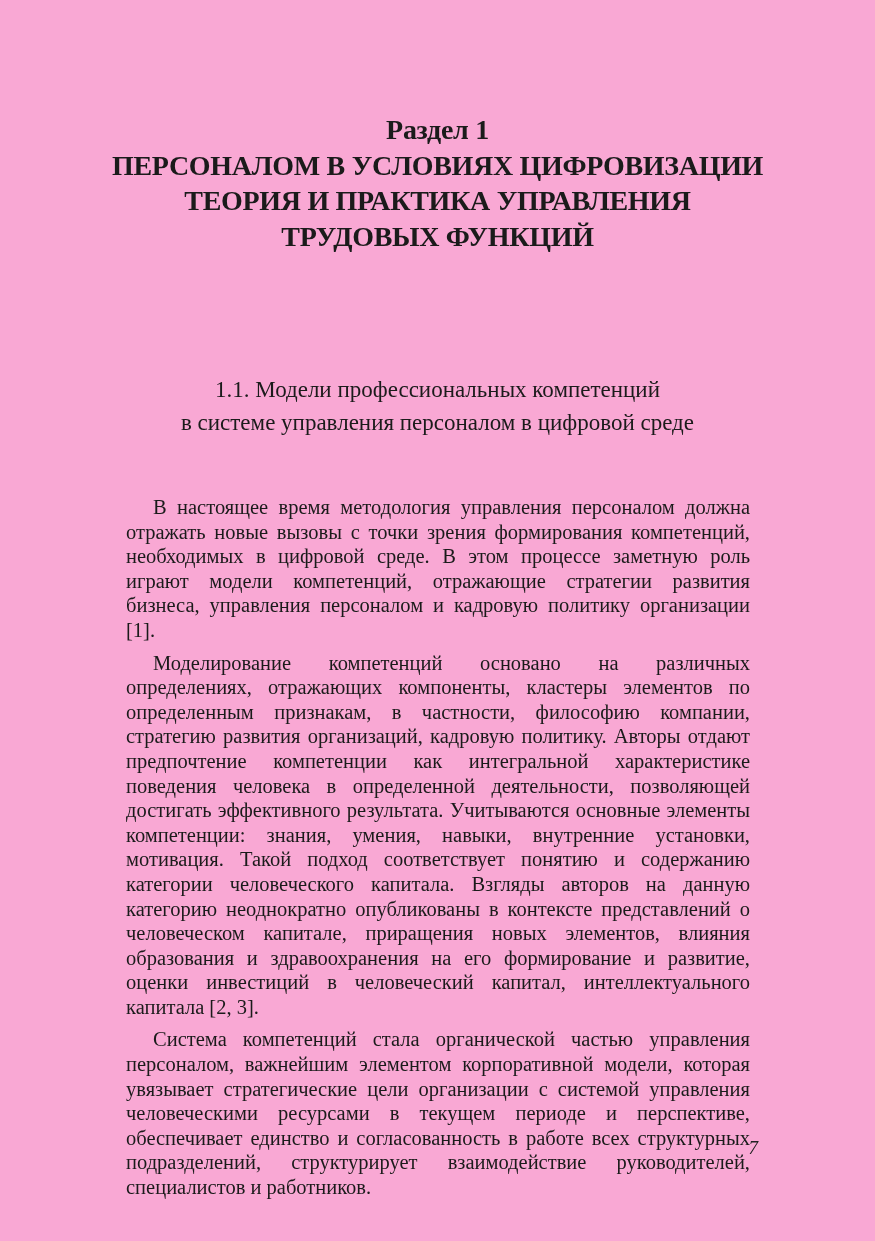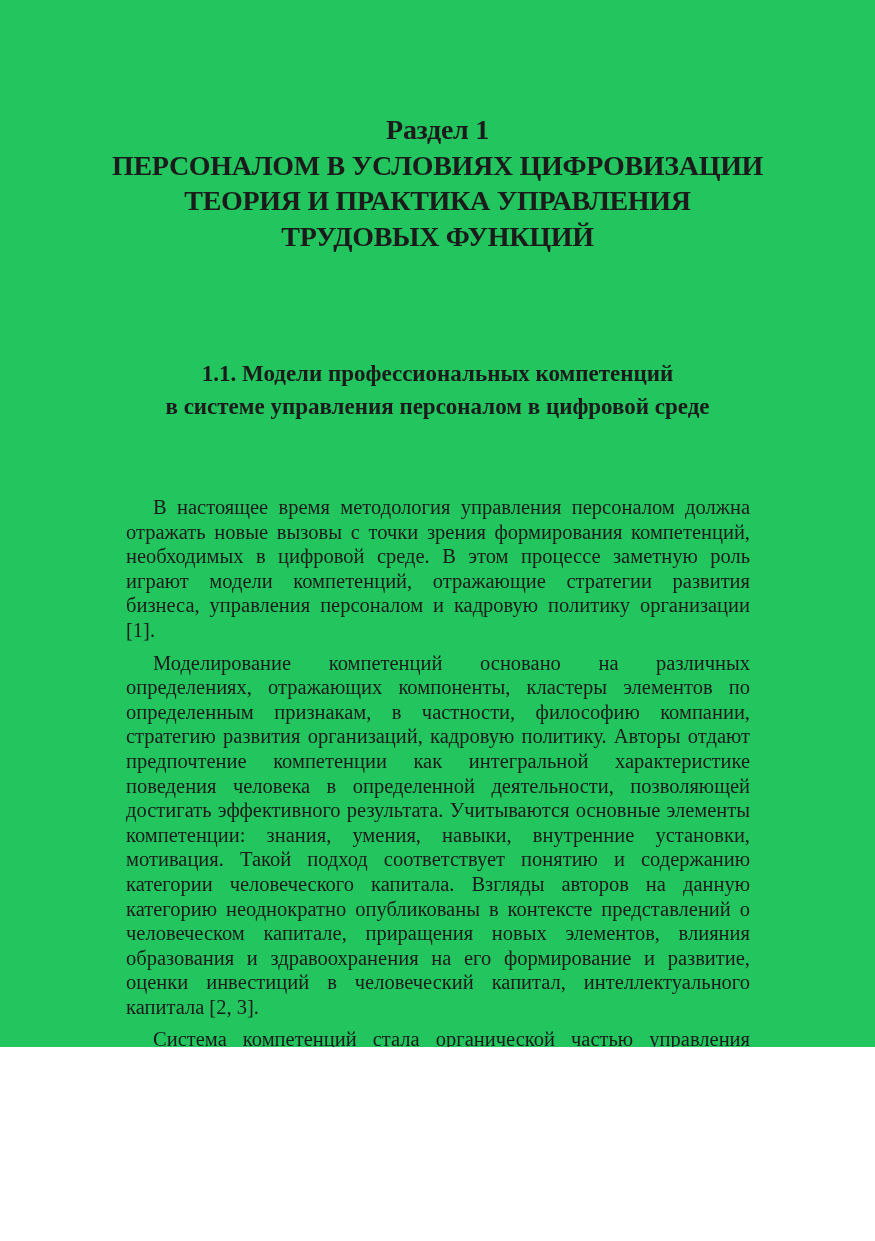--- a/index.html
+++ b/index.html
@@ -3,46 +3,46 @@
 <meta charset="utf-8">
 <style>
   html, body {
     margin: 0;
     padding: 0;
     background: #ffffff;
   }
   .page {
     position: relative;
     width: 875px;
-    height: 1047px;
-    background: #22c55e;
+    height: 1241px;
+    background: #f9a8d4;
     color: #1b1b1b;
     font-family: "Liberation Serif", "DejaVu Serif", serif;
     overflow: hidden;
   }
   .chapter-heading {
     position: absolute;
     top: 112px;
     left: 50%;
     transform: translateX(-50%);
     width: 720px;
     text-align: center;
     font-weight: bold;
     font-size: 28px;
     line-height: 35.5px;
     letter-spacing: -0.3px;
   }
   .section-heading {
     position: absolute;
-    top: 358px;
+    top: 374px;
     left: 50%;
     transform: translateX(-50%);
     width: 700px;
     text-align: center;
-    font-weight: bold;
+    font-weight: normal;
     font-size: 23px;
     line-height: 32.5px;
   }
   .body-text {
     position: absolute;
     top: 487px;
     left: 118px;
     width: 640px;
     font-size: 20.5px;
     line-height: 24.6px;

